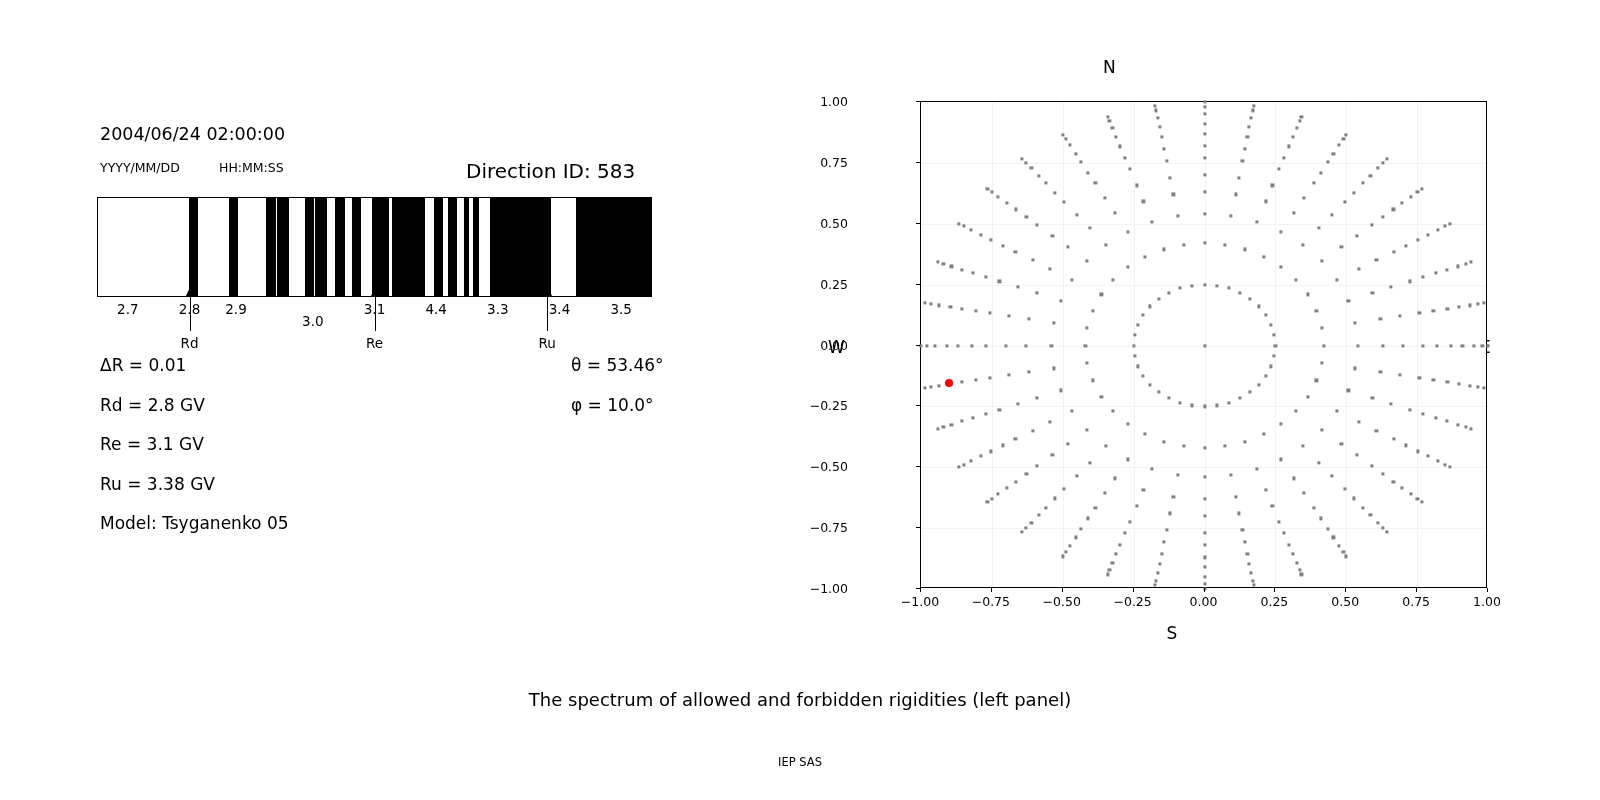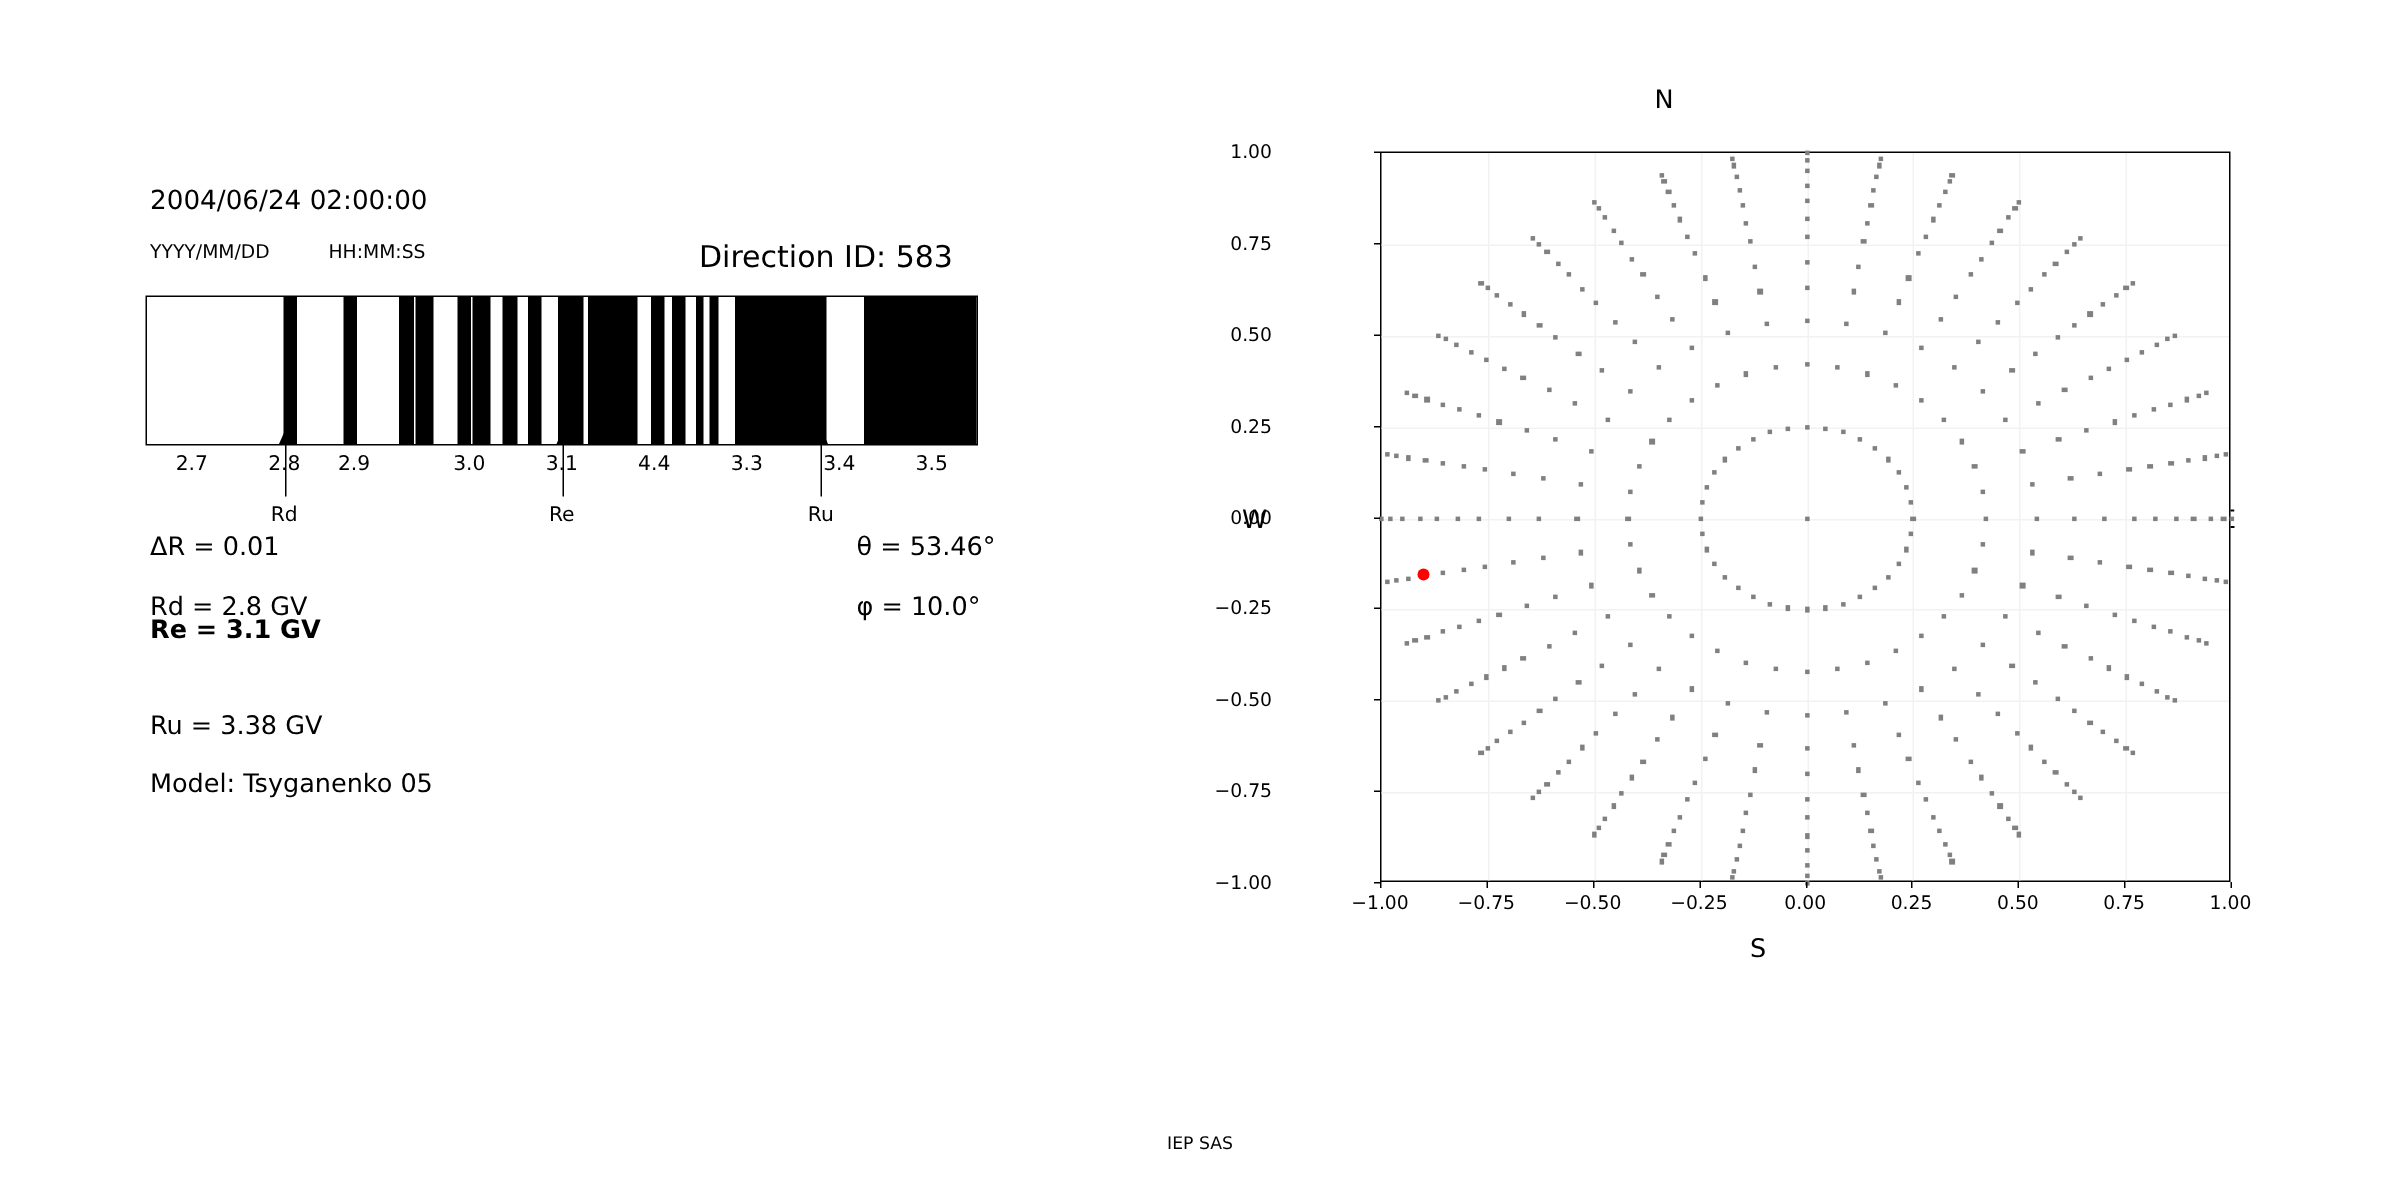--- a/index.html
+++ b/index.html
@@ -263,37 +263,37 @@
         <div class="band" style="left: 374.933px; width: 6.16667px;"></div>
         <div class="band" style="left: 391.583px; width: 61.6667px;"></div>
         <div class="band" style="left: 477.917px; width: 77.0833px;"></div>
       </div>
   </div>
 
   <div id="spectrum-axis">
       <div class="axis-tick-label" style="left: 30.8333px;">2.7</div>
       <div class="axis-tick-label" style="left: 92.5px;">2.8</div>
       <div class="axis-tick-label" style="left: 139px;">2.9</div>
-      <div class="axis-tick-label" style="left: 215.833px;">3.0</div>
+      <div class="axis-tick-label" style="left: 215.833px; margin-top: 12px;">3.0</div>
       <div class="axis-tick-label" style="left: 277.5px;">3.1</div>
       <div class="axis-tick-label" style="left: 339.167px;">4.4</div>
       <div class="axis-tick-label" style="left: 400.833px;">3.3</div>
       <div class="axis-tick-label" style="left: 462.5px;">3.4</div>
       <div class="axis-tick-label" style="left: 524.167px;">3.5</div>
       <div class="marker" style="left: 92.5px;"></div>
       <div class="marker-label" style="left: 92.5px;">Rd</div>
       <div class="marker" style="left: 277.5px;"></div>
       <div class="marker-label" style="left: 277.5px;">Re</div>
       <div class="marker" style="left: 450.167px;"></div>
       <div class="marker-label" style="left: 450.167px;">Ru</div>
     </div>
 
 <div class="param param-left" style="top: 355px;">ΔR = 0.01</div>
     <div class="param param-left" style="top: 394.5px;">Rd = 2.8 GV</div>
-    <div class="param param-left" style="top: 410px; font-weight: bold;">Re = 3.1 GV</div>
+    <div class="param param-left" style="top: 434px;">Re = 3.1 GV</div>
     <div class="param param-left" style="top: 473.5px;">Ru = 3.38 GV</div>
     <div class="param param-left" style="top: 513px;">Model: Tsyganenko 05</div>
     <div class="param param-right" style="top: 355px;">θ = 53.46°</div>
     <div class="param param-right" style="top: 394.5px;">φ = 10.0°</div>
   </div>
 
 <div id="right-panel">
 
   <div id="plot-title-n">N</div>
   <div id="plot-label-s">S</div>
@@ -783,15 +783,16 @@
     <div class="tick-mark-x" style="left: 454.375px;"></div>
     <div class="xtick-label" style="left: 525.25px;">0.50</div>
     <div class="tick-mark-x" style="left: 525.25px;"></div>
     <div class="xtick-label" style="left: 596.125px;">0.75</div>
     <div class="tick-mark-x" style="left: 596.125px;"></div>
     <div class="xtick-label" style="left: 667px;">1.00</div>
     <div class="tick-mark-x" style="left: 667px;"></div>
   </div>
 
 <div id="caption">
+  <div class="caption-line">The spectrum of allowed and forbidden rigidities (left panel)</div>
 </div>
 
 <div id="footer-text">IEP SAS</div>
 
 </body></html>

